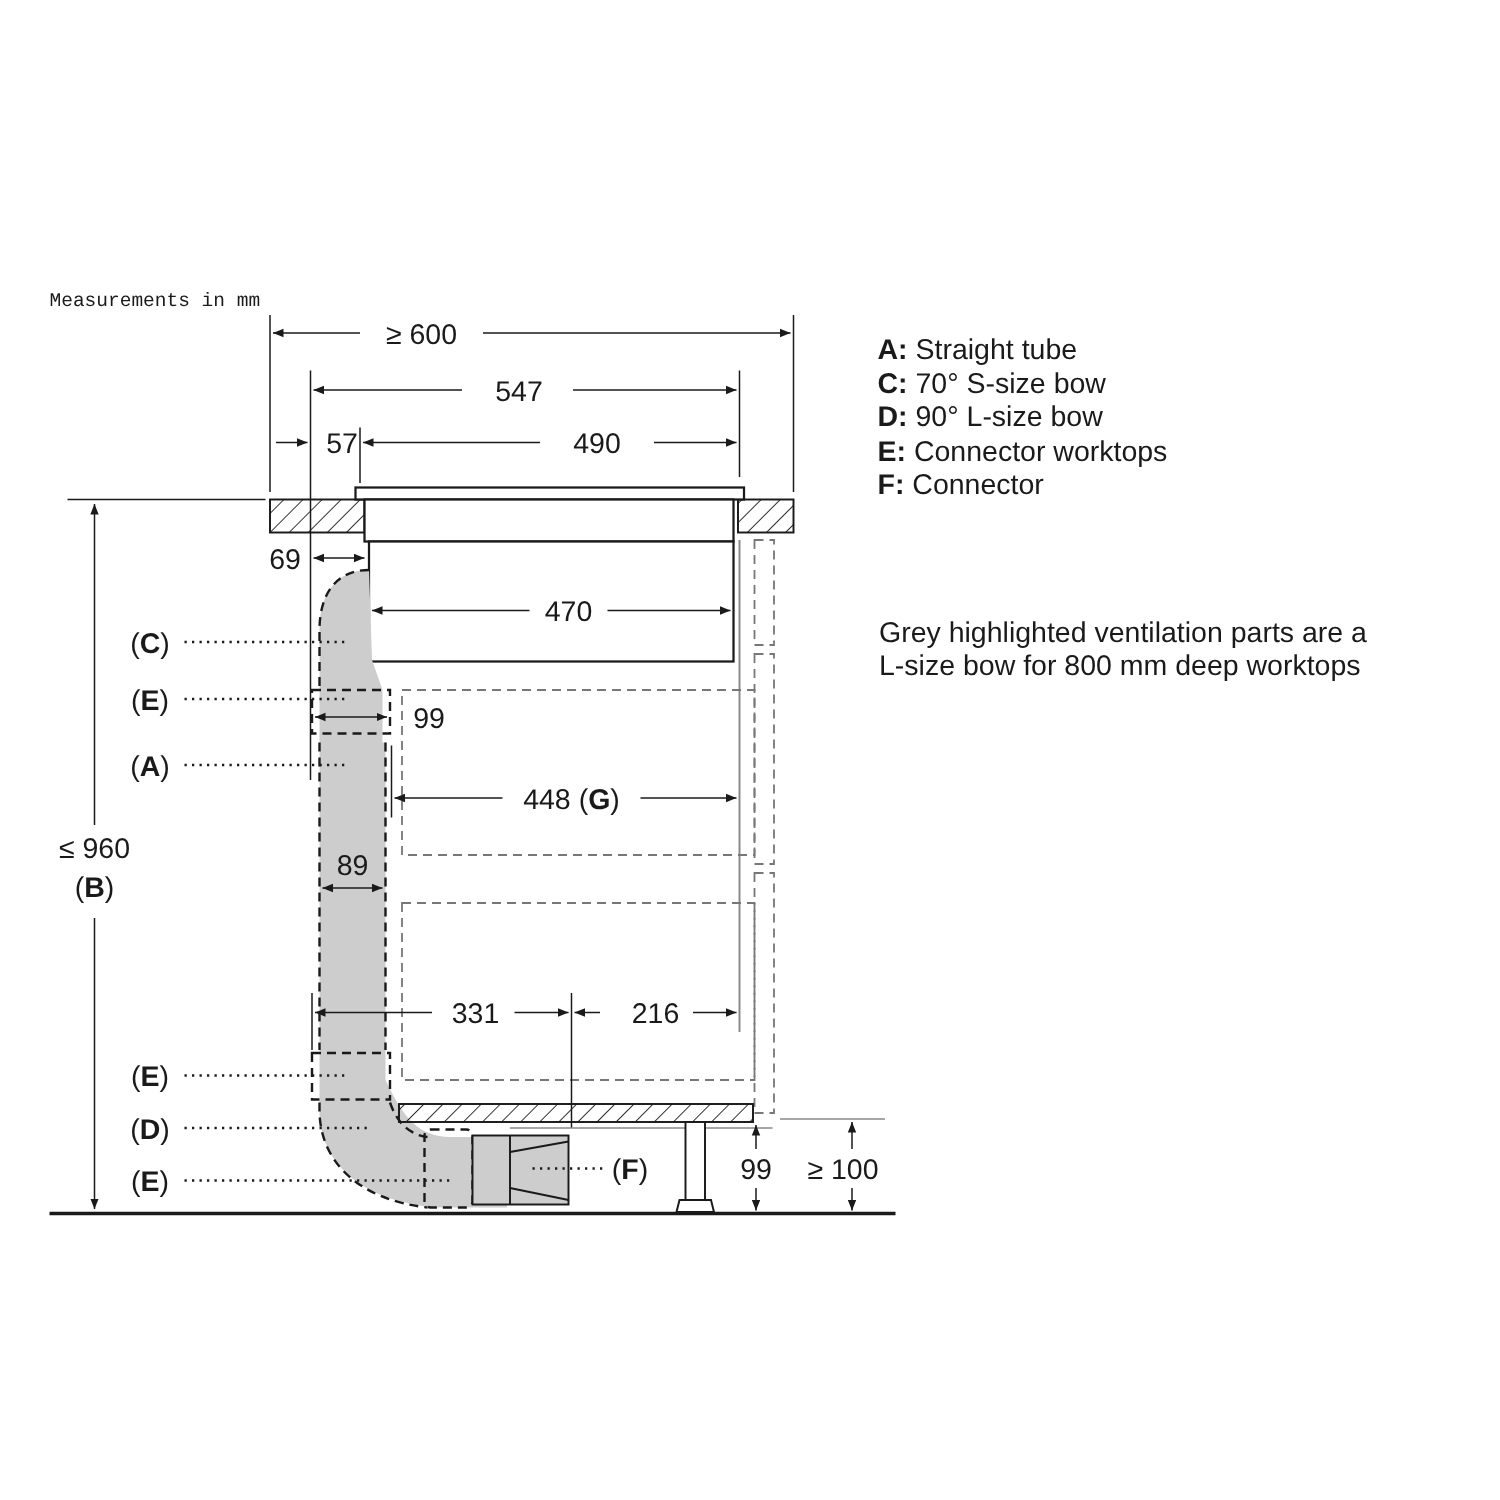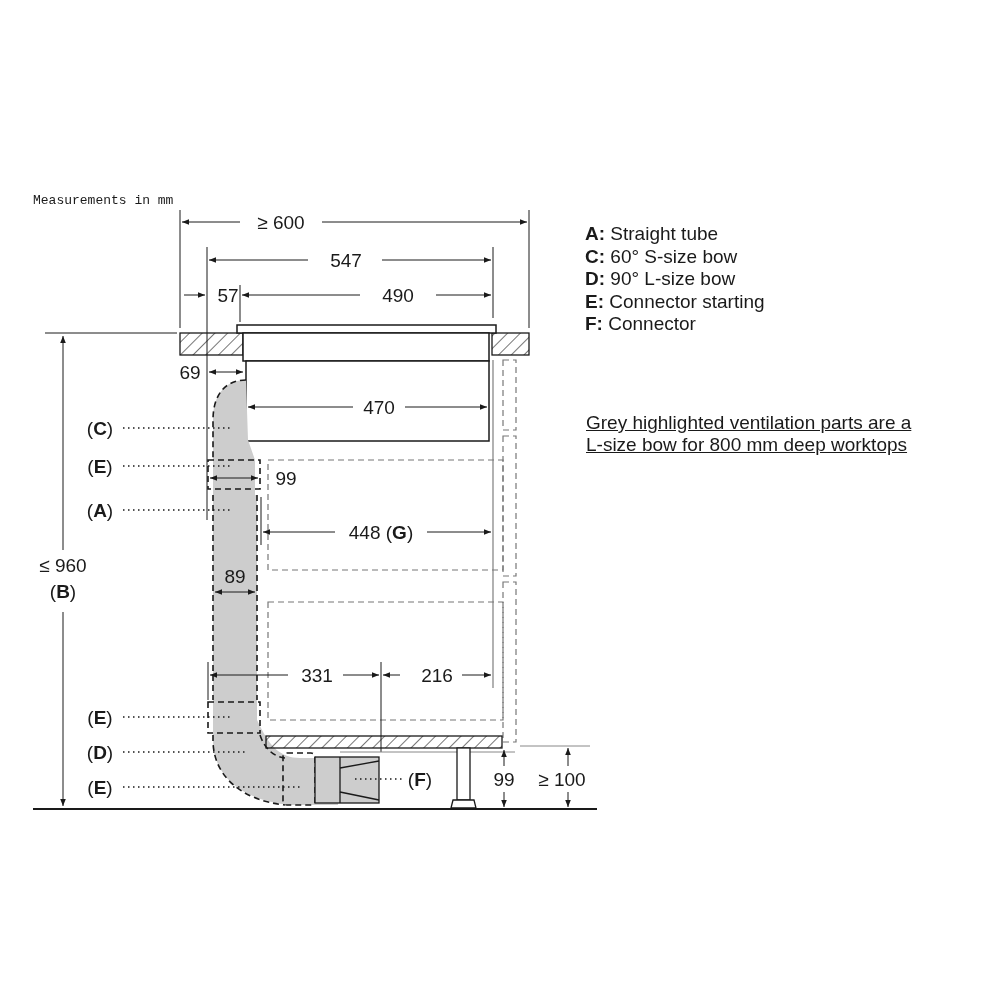--- a/index.html
+++ b/index.html
@@ -2,33 +2,33 @@
 <html><head>
 <meta charset="utf-8">
 <style>
   html,body{margin:0;padding:0;background:#fff;}
   body{width:1000px;height:1000px;position:relative;overflow:hidden;font-family:"Liberation Sans",sans-serif;color:#1a1a1a;}
   svg{position:absolute;left:0;top:0;}
   .t{font-family:"Liberation Sans",sans-serif;font-size:19px;fill:#1a1a1a;}
   .legend{position:absolute;left:585px;top:209px;font-size:19px;line-height:22.5px;margin-top:14px;}
   .legend .row{white-space:nowrap;}
   .legend b{font-weight:bold;}
-  .note{position:absolute;left:586px;top:412px;font-size:19px;line-height:22px;width:400px;text-decoration:underline;}
+  .note{position:absolute;left:586px;top:412px;font-size:19px;line-height:22px;width:400px;}
   .title{position:absolute;left:33px;top:193px;font-size:13px;font-family:Liberation Mono, monospace;}
 </style>
 </head>
 <body>
 
 <div class="title">Measurements in mm</div>
 
 <div class="legend">
   <div class="row"><b>A:</b> <span>Straight tube</span></div>
-  <div class="row"><b>C:</b> <span>60° S-size bow</span></div>
+  <div class="row"><b>C:</b> <span>70° S-size bow</span></div>
   <div class="row"><b>D:</b> <span>90° L-size bow</span></div>
-  <div class="row"><b>E:</b> <span>Connector starting</span></div>
+  <div class="row"><b>E:</b> <span>Connector worktops</span></div>
   <div class="row"><b>F:</b> <span>Connector</span></div>
 </div>
 
 <div class="note">
   <div>Grey highlighted ventilation parts are a</div>
   <div>L-size bow for 800 mm deep worktops</div>
 </div>
 
 <svg width="1000" height="1000" viewBox="0 0 1000 1000">
   <defs>

